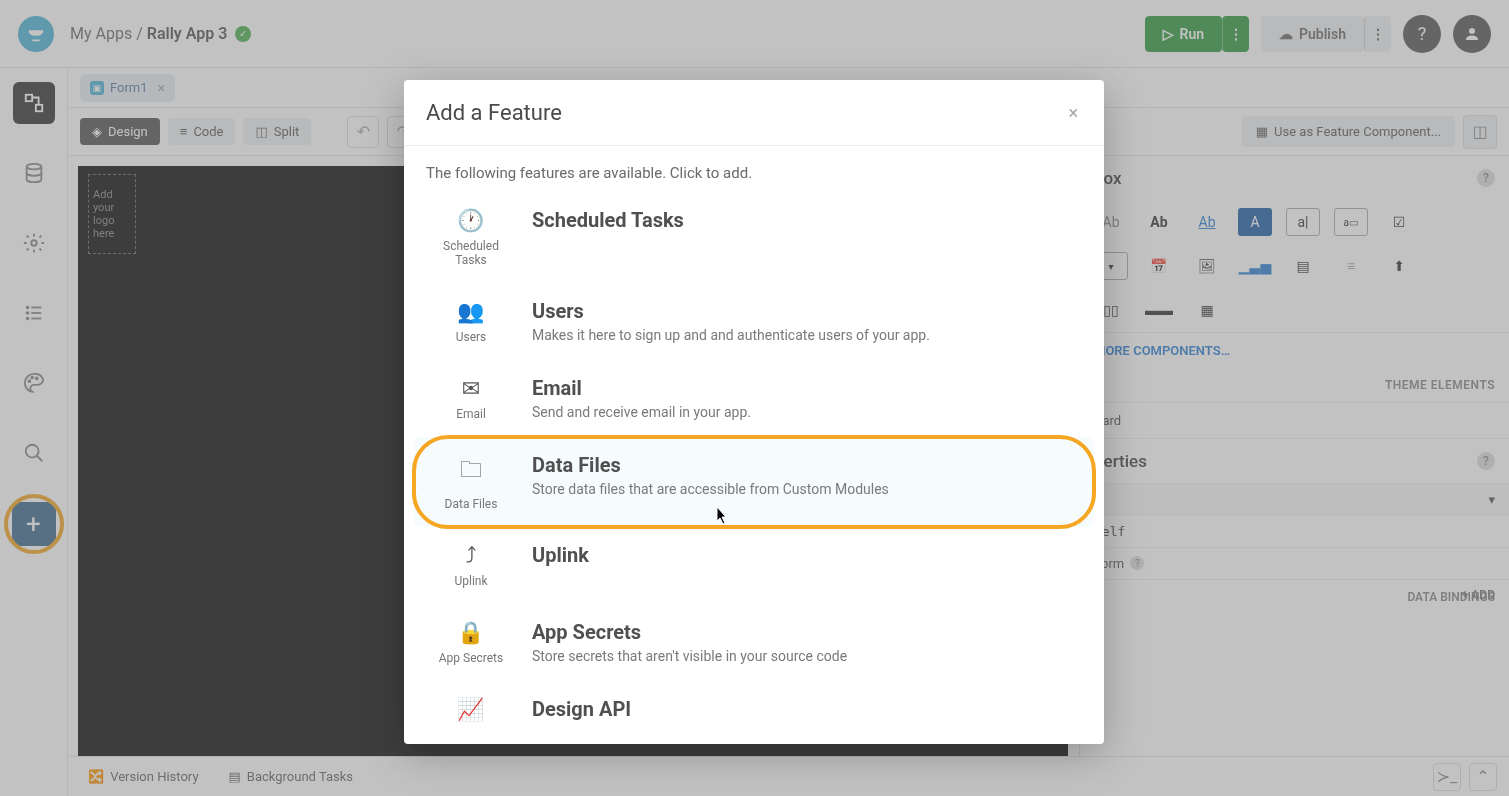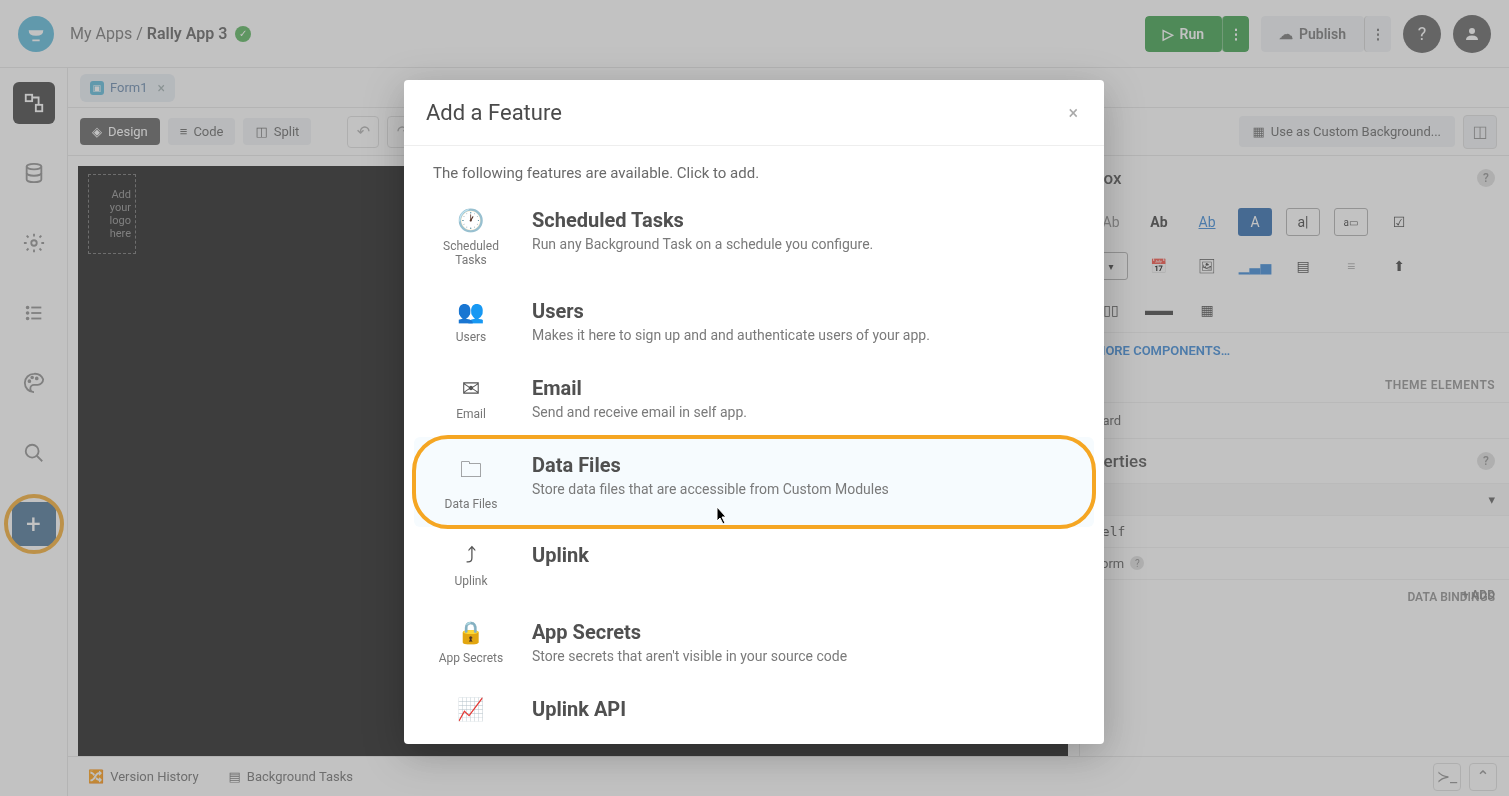--- a/index.html
+++ b/index.html
@@ -34,21 +34,21 @@
   .view-toggle { display:flex; align-items:center; gap:6px; padding:6px 12px; border-radius:4px; font-size:13px; color:#5a5a5a; cursor:pointer; background:#eef1f4;}
   .view-toggle.active { background:#555; color:#fff;}
   .subbar-spacer { flex:1;}
   .history-btn { width:32px;height:32px;border:1px solid #ddd;border-radius:4px;display:flex;align-items:center;justify-content:center;color:#aaa;cursor:pointer;}
   .custom-comp-btn { background:#eef1f4; color:#5a5a5a; padding:8px 14px; border-radius:4px; font-size:13px; display:flex; align-items:center; gap:6px; cursor:pointer;}
   .icon-btn { width:34px;height:34px;border:1px solid #ddd;border-radius:4px;display:flex;align-items:center;justify-content:center;color:#888;cursor:pointer; background:#eef1f4;}
   
   .canvas-area { flex:1; display:flex; overflow:hidden; position:relative;}
   .canvas { flex:1; background:#fff; padding:10px; overflow:auto;}
   .form-preview { width:990px; height:700px; background:#0e0e0e; position:relative;}
-  .logo-placeholder { position:absolute; left:10px; top:8px; width:48px; height:80px; border:1px dashed #666; color:#888; font-size:11px; display:flex; align-items:center; justify-content:center; text-align:right; padding:4px;}
+  .logo-placeholder { position:absolute; left:10px; top:8px; width:48px; height:80px; border:1px dashed #666; color:#888; font-size:11px; display:flex; align-items:center; justify-content:center; text-align:left; padding:4px;}
   
   .rightpanel { width:430px; background:#fff; border-left:1px solid #e5e5e5; display:flex; flex-direction:column; overflow:auto;}
   .panel-header { padding:12px 14px; font-size:17px; color:#444; font-weight:500; display:flex; align-items:center;}
   .help-q { margin-left:auto; width:18px;height:18px;border-radius:50%;background:#ddd;color:#888;display:flex;align-items:center;justify-content:center;font-size:12px;}
   .tool-grid { display:flex; flex-wrap:wrap; gap:14px; padding:8px 14px;}
   .tool-cell { width:34px; height:28px; display:flex;align-items:center;justify-content:center; color:#333; font-size:14px; cursor:pointer; border-radius:3px;}
   .tool-cell.blue-box { background:#1e5fa8; color:#fff;}
   .tool-cell.outlined { border:1px solid #aaa;}
   .section-label { padding:10px 14px; text-align:right; color:#888; font-size:12px; letter-spacing:0.5px; font-weight:600;}
   .card-row { padding:10px 14px; color:#555; font-size:13px; border-top:1px solid #eee;}
@@ -62,21 +62,21 @@
   .bottombar { height:40px; background:#fff; border-top:1px solid #e5e5e5; display:flex; align-items:center; padding:0 12px; gap:14px;}
   .bottom-item { display:flex; align-items:center; gap:6px; font-size:13px; color:#666; cursor:pointer; padding:6px 8px;}
   .bottombar-right { margin-left:auto; display:flex; gap:8px;}
   .bottom-sq { width:28px;height:28px;border:1px solid #ddd;border-radius:4px;display:flex;align-items:center;justify-content:center;color:#888;cursor:pointer;}
   
   .overlay { position:absolute; inset:0; background:rgba(120,120,120,0.45); z-index:100;}
   .modal { position:absolute; left:404px; top:80px; width:700px; background:#fff; border-radius:4px; box-shadow:0 10px 40px rgba(0,0,0,0.25); z-index:101; max-height:720px; overflow:hidden; display:flex; flex-direction:column;}
   .modal-header { padding:18px 22px; display:flex; align-items:center; border-bottom:1px solid #eee;}
   .modal-title { font-size:22px; font-weight:400; color:#4a4a4a;}
   .modal-close { margin-left:auto; color:#aaa; cursor:pointer; font-size:18px; padding:4px;}
-  .modal-intro { padding:18px 29px 10px; color:#6a6a6a; font-size:15px;}
+  .modal-intro { padding:18px 22px 10px; color:#6a6a6a; font-size:15px;}
   .feature-list { overflow:auto; padding:0 10px;}
   .feature-item { display:flex; padding:16px 12px; cursor:pointer; border-radius:6px; align-items:flex-start; gap:16px;}
   .feature-icon-col { width:90px; display:flex; flex-direction:column; align-items:center; gap:6px; color:#666;}
   .feature-icon-col .ic { font-size:22px; color:#555;}
   .feature-icon-col .lbl { font-size:12px; color:#777; text-align:center;}
   .feature-body { flex:1;}
   .feature-title { font-size:20px; font-weight:700; color:#505050; margin-bottom:4px;}
   .feature-desc { font-size:14px; color:#7a7a7a;}
   .feature-item.highlighted { background:#f6fbfe; position:relative;}
   .highlight-ring { position:absolute; inset:-2px; border:4px solid #f5a623; border-radius:36px; pointer-events:none;}
@@ -193,21 +193,21 @@
     <div class="view-toggle">
       <span>◫</span>
       <span data-bind="view_toggles.split">Split</span>
     </div>
     <div style="width:20px"></div>
     <div class="history-btn">↶</div>
     <div class="history-btn">↷</div>
     <div class="subbar-spacer"></div>
     <div class="custom-comp-btn">
       <span>▦</span>
-      <span data-bind="subbar.custom_component">Use as Custom Background...</span>
+      <span data-bind="subbar.custom_component">Use as Feature Component...</span>
     </div>
     <div class="icon-btn">◫</div>
   </div>
 
   <div class="canvas-area">
     <div class="canvas">
       <div class="form-preview">
         <div class="logo-placeholder" data-bind="canvas.logo_placeholder">Add your logo here</div>
       </div>
     </div>
@@ -288,41 +288,40 @@
   </div>
   <div class="modal-intro" data-bind="modal.intro">The following features are available. Click to add.</div>
   <div class="feature-list" id="feature-list">
       <div class="feature-item">
         <div class="feature-icon-col">
           <div class="ic">🕐</div>
           <div class="lbl">Scheduled Tasks</div>
         </div>
         <div class="feature-body">
           <div class="feature-title">Scheduled Tasks</div>
-          <div class="feature-desc">Run any Background Task on a schedule you configure.</div>
         </div>
       </div>
       <div class="feature-item">
         <div class="feature-icon-col">
           <div class="ic">👥</div>
           <div class="lbl">Users</div>
         </div>
         <div class="feature-body">
           <div class="feature-title">Users</div>
           <div class="feature-desc">Makes it here to sign up and and authenticate users of your app.</div>
         </div>
       </div>
       <div class="feature-item">
         <div class="feature-icon-col">
           <div class="ic">✉</div>
           <div class="lbl">Email</div>
         </div>
         <div class="feature-body">
           <div class="feature-title">Email</div>
-          <div class="feature-desc">Send and receive email in self app.</div>
+          <div class="feature-desc">Send and receive email in your app.</div>
         </div>
       </div>
       <div class="feature-item highlighted">
         <div class="highlight-ring"></div>
         <div class="feature-icon-col">
           <div class="ic">🗀</div>
           <div class="lbl">Data Files</div>
         </div>
         <div class="feature-body">
           <div class="feature-title">Data Files</div>
@@ -347,21 +346,21 @@
           <div class="feature-title">App Secrets</div>
           <div class="feature-desc">Store secrets that aren't visible in your source code</div>
         </div>
       </div>
       <div class="feature-item">
         <div class="feature-icon-col">
           <div class="ic">📈</div>
           <div class="lbl"></div>
         </div>
         <div class="feature-body">
-          <div class="feature-title">Uplink API</div>
+          <div class="feature-title">Design API</div>
           <div class="feature-desc"></div>
         </div>
       </div>
     </div>
 </div>
 <div class="cursor-ptr">
   <svg width="18" height="22" viewBox="0 0 18 22">
       <path d="M5 2 L5 16 L8 13 L11 19 L13 18 L10 12 L14 12 Z" fill="#000" stroke="#fff" stroke-width="1"></path>
     </svg>
 </div>

